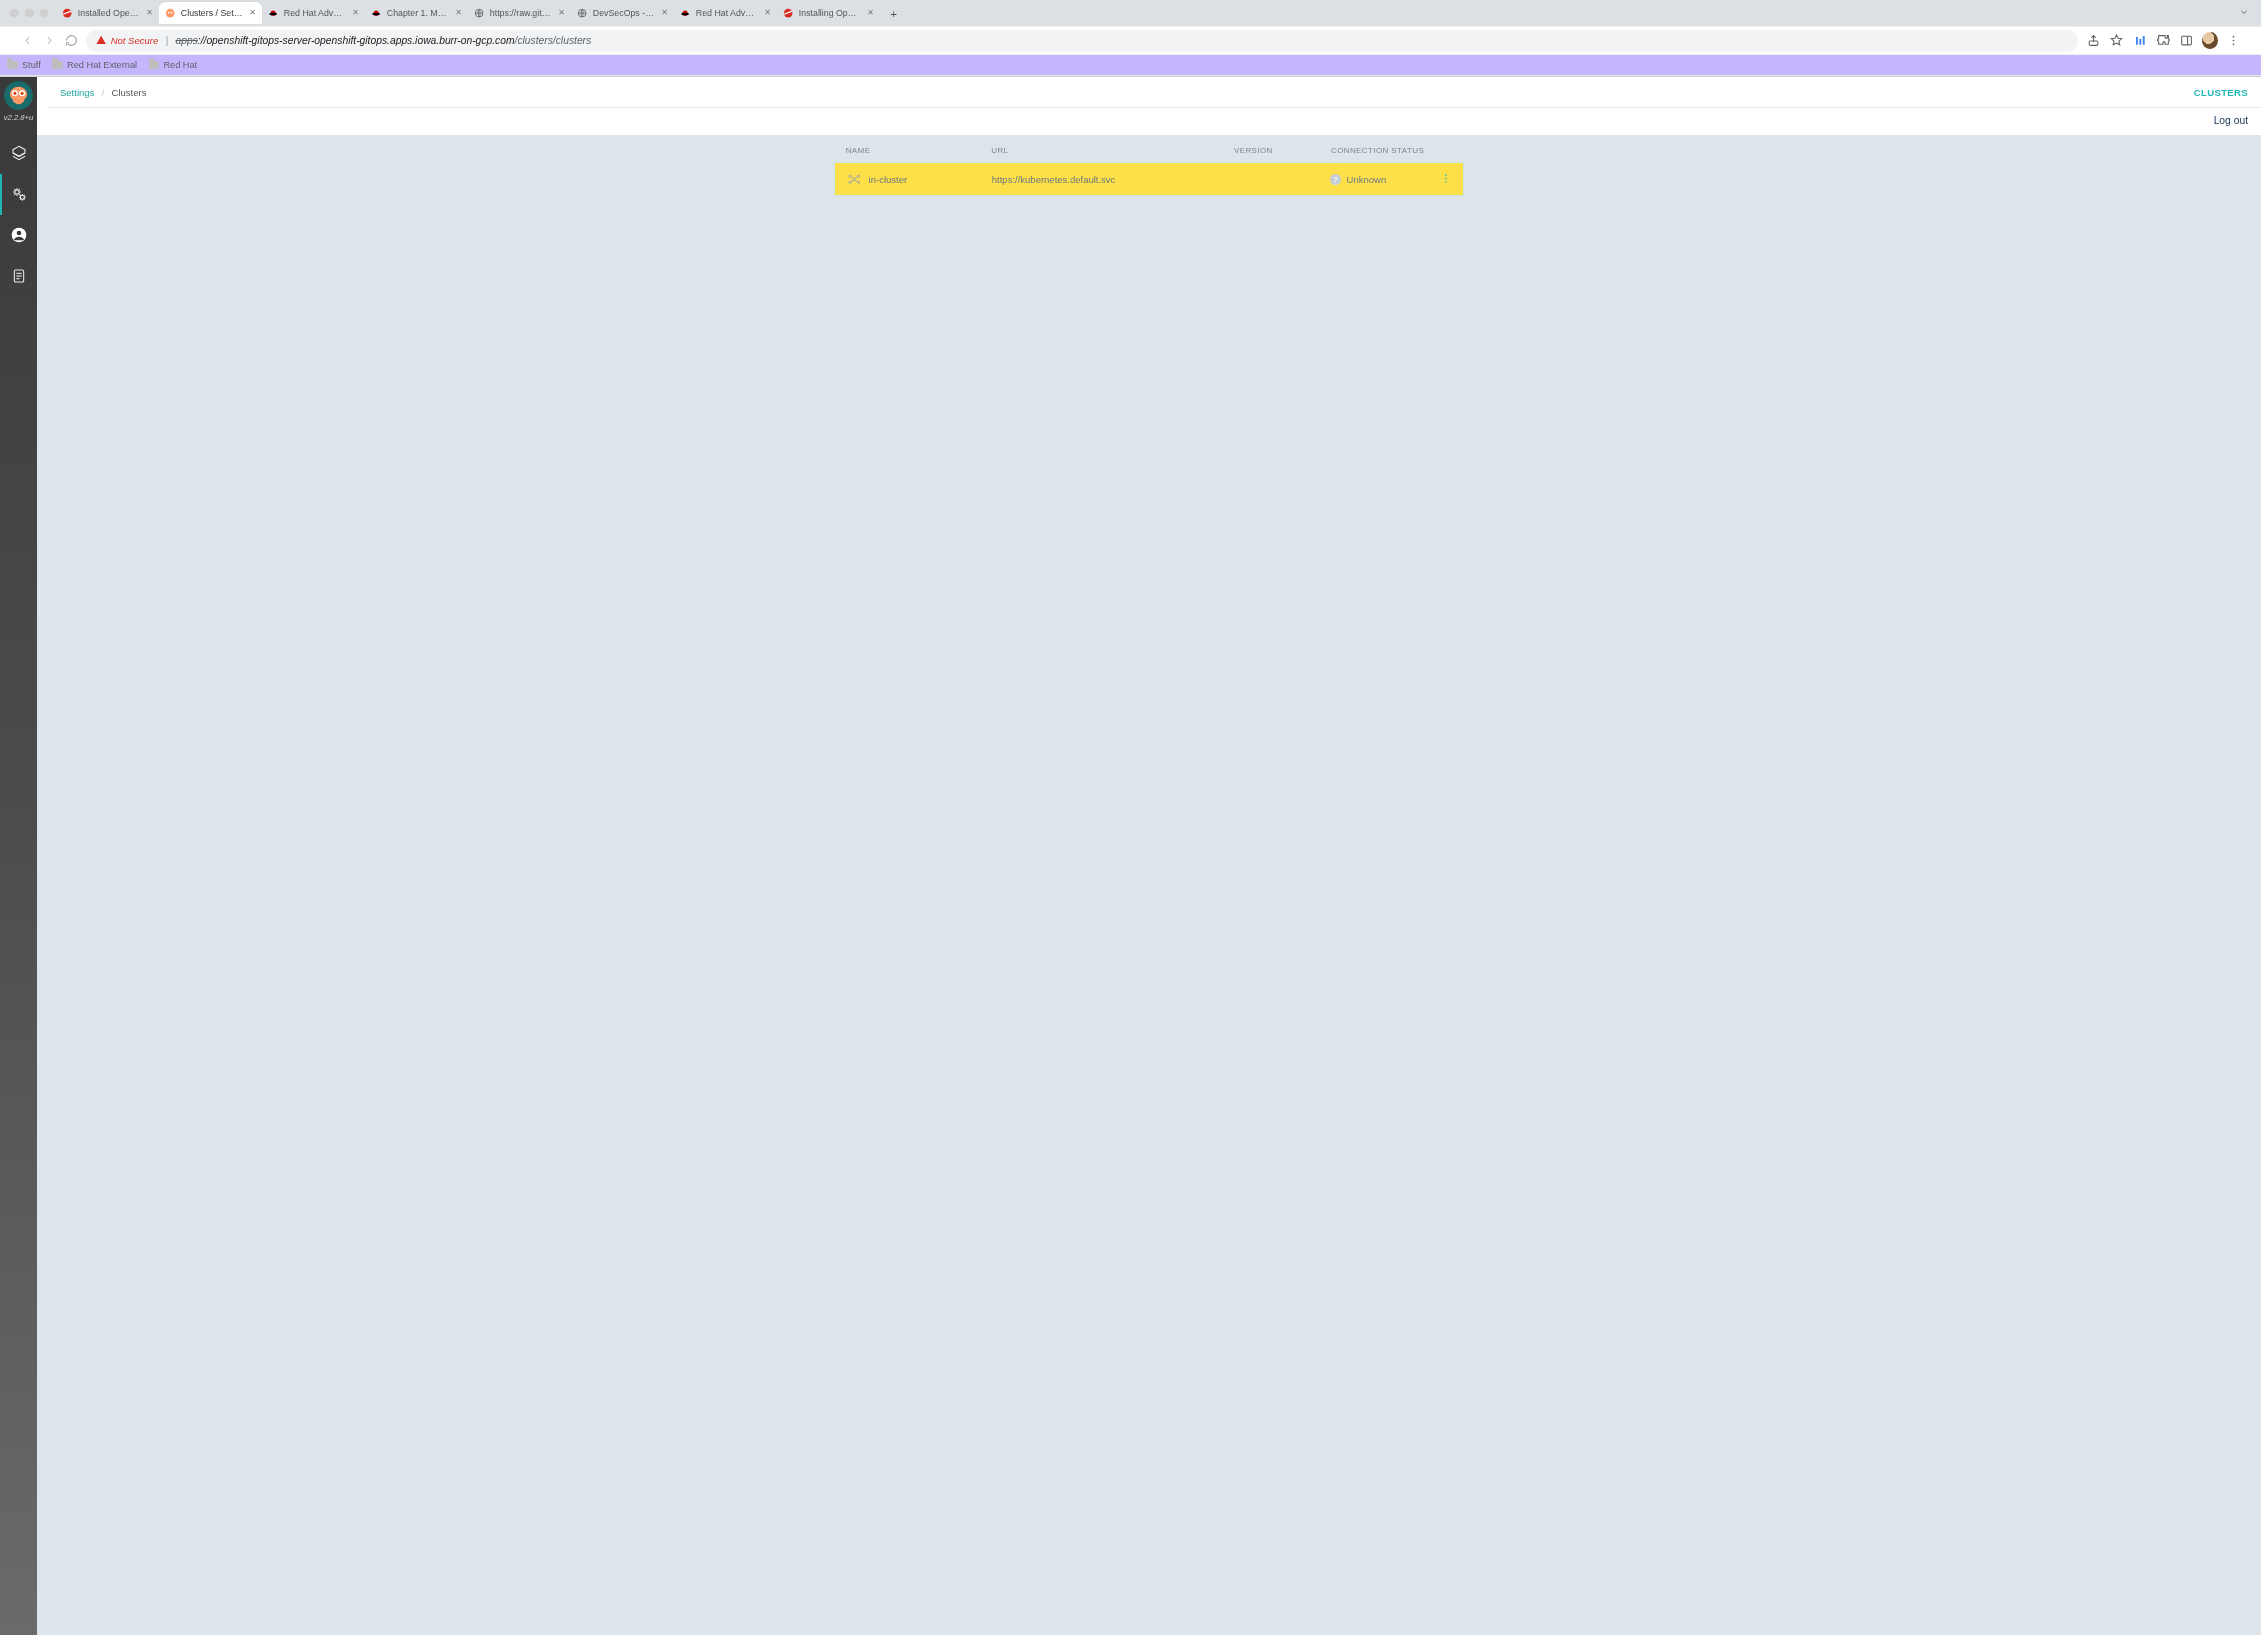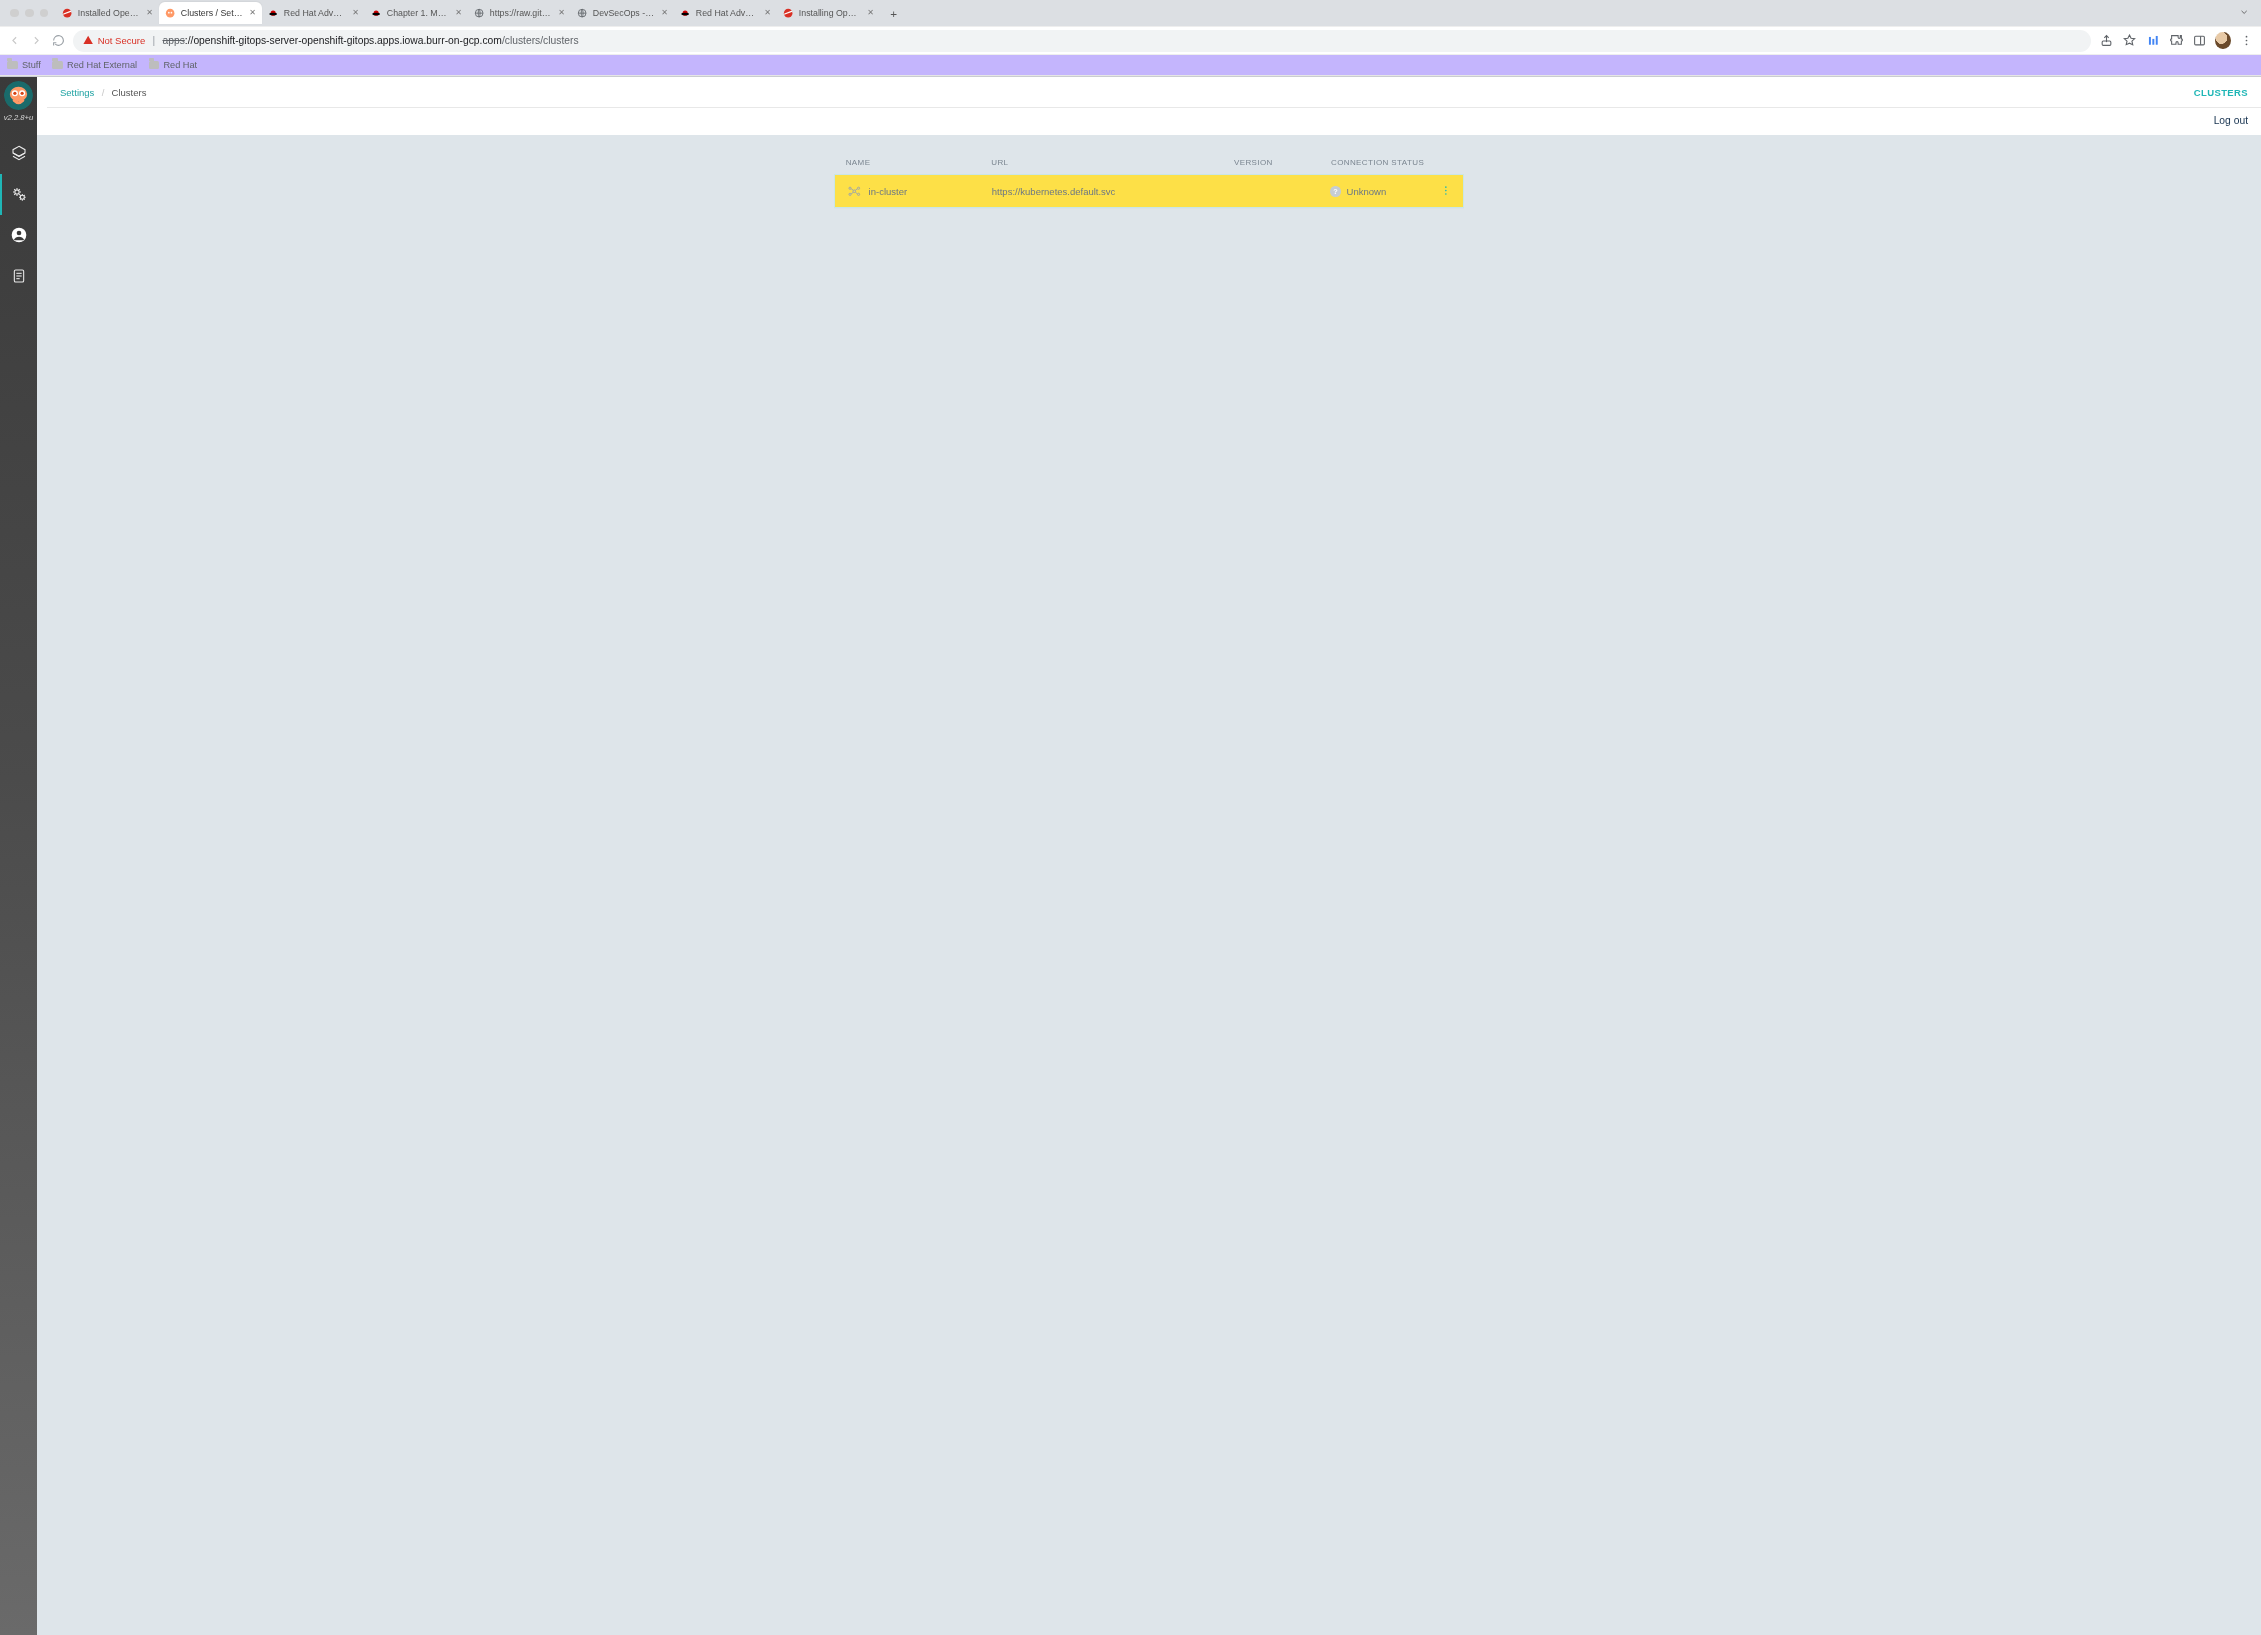--- a/index.html
+++ b/index.html
@@ -17,21 +17,21 @@
     border-radius: 5.9px 5.9px 0 0; font-size: 8.8px; color: #555;
     cursor: default; position: relative; white-space: nowrap;
   }
   .tab.active { background: #fff; color: #333; box-shadow: 0 -0.7px 1.5px rgba(0,0,0,.05); }
   .tab .favicon { width: 10.3px; height: 10.3px; display: inline-flex; align-items: center; justify-content: center; }
   .tab .title { overflow: hidden; text-overflow: ellipsis; flex: 1; }
   .tab .close-x { color: #777; font-size: 8px; line-height: 1; cursor: pointer; }
   .new-tab-btn { width: 19px; height: 19px; border-radius: 50%; display:flex; align-items:center; justify-content:center; color:#555; cursor:pointer; margin-left: 4.4px;}
   .tab-chevron { margin-left:auto; padding: 0 7.3px; color:#555; cursor:pointer; }
 
-  .addr-row { display:flex; align-items:center; height: 28px; background:#fff; padding: 0 7px; gap: 7.3px; border-top:0.7px solid #eee; }
+  .addr-row { display:flex; align-items:center; height: 28px; background:#fff; padding: 0 20px; gap: 7.3px; border-top:0.7px solid #eee;font-style:italic; }
   .nav-ico { width: 14.6px; height: 14.6px; display:flex; align-items:center; justify-content:center; color:#9aa0a6; cursor:pointer; }
   .nav-ico.dis { color:#c8c8c8; cursor:default; }
   .omnibox { flex:1; height: 22px; border-radius: 11.7px; background:#f1f3f4; display:flex; align-items:center; padding: 0 10.3px; gap: 7.3px; color:#5f6368; font-size:10.3px; }
   .omnibox .warn { color:#d93025; display:flex; align-items:center; gap:4.4px; font-size:9.5px; }
   .omnibox .urlsep { color:#9aa0a6; }
   .omnibox .urltxt { color:#5f6368; }
   .omnibox .urltxt .host { color:#202124;margin-top:28px; }
   .omnibox .urltxt .strike { text-decoration: line-through; }
   .right-ico { width: 16px; height:16px; display:flex; align-items:center; justify-content:center; color:#5f6368; cursor:pointer; }
   .avatar-ico { width:17.6px;height:17.6px;border-radius:50%; background: radial-gradient(circle at 40% 35%, #e7c9a6 0 40%, #6b4a2b 41% 100%); }
@@ -59,21 +59,21 @@
   .breadcrumbs { display:flex; align-items:center; gap: 7.3px; font-size:9.5px; }
   .breadcrumbs a { color:#1ea2a2; text-decoration:none; cursor:pointer; }
   .breadcrumbs .sep { color:#c6c6c6; }
   .breadcrumbs .current { color:#555; font-weight:500; }
   .page-title-right { margin-left:auto; color:#1fb6b6; letter-spacing:.04em; font-size:9.5px; font-weight:600; }
 
   .logout-row { display:flex; justify-content:flex-end; padding: 7.3px 13px 8.8px; color:#16324f; font-size:10.3px; }
   .logout-row a { color:#16324f; text-decoration:none; cursor:pointer; }
 
   .page-body { flex:1; background:#dee5ea; padding: 0; }
-  .list-wrap { max-width: 630px; margin: 16px auto; padding-top: 1px; }
+  .list-wrap { max-width: 630px; margin: 4px auto; padding-top: 1px; }
   .list-head { display:grid; grid-template-columns: 24% 40% 16% 20%; padding: 5.9px 11.7px 7.3px; font-size:8px; letter-spacing:.05em; color:#7a8590; }
   .list-row {
     display:grid; grid-template-columns: 24% 40% 16% 20%;
     align-items:center; background:#fde047; border-radius:0; border:0.7px solid #c9e6e6;
     padding: 8.8px 11.7px; font-size:9.5px; color:#6b7785; position:relative;
     box-shadow: 0 0.7px 0 rgba(0,0,0,.02);
   }
   .row-namecell { display:flex; align-items:center; gap:7.3px; }
   .row-icon { width:14.6px; height:14.6px; display:inline-flex; align-items:center; justify-content:center; color:#9aa4ad; }
   .row-icon svg { width:14.6px; height:14.6px; }

